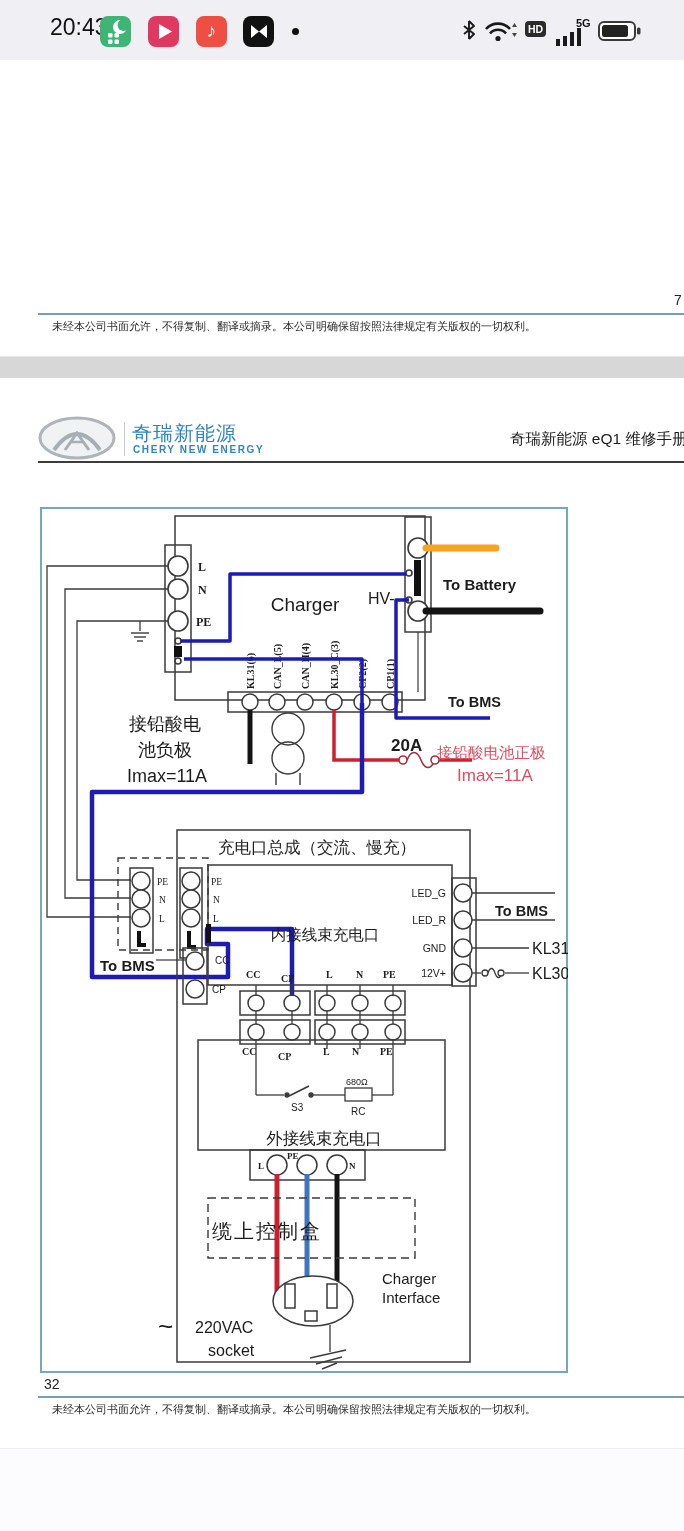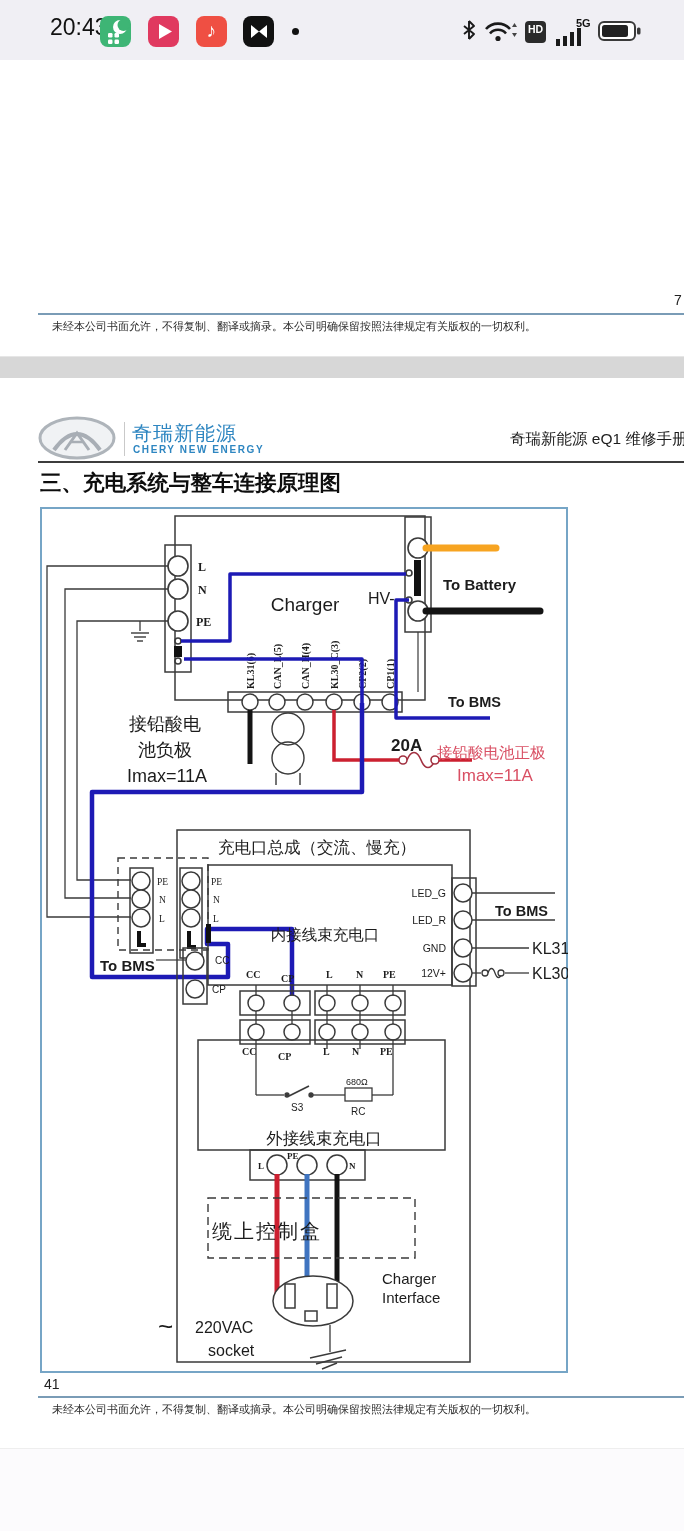--- a/index.html
+++ b/index.html
@@ -4,21 +4,21 @@
 <style>
   html,body{margin:0;padding:0;background:#000;}
   .screen{position:relative;width:684px;height:1531px;background:#fff;overflow:hidden;
           font-family:"Liberation Sans",sans-serif;}
   .abs{position:absolute;}
   
   .statusbar{position:absolute;left:0;top:0;width:684px;height:60px;background:#f0eff4;}
   .time{position:absolute;left:50px;top:14px;font-size:23px;font-weight:500;color:#111;}
   .appicon{position:absolute;top:16px;width:31px;height:31px;border-radius:8px;}
   .noti-dot{position:absolute;left:292px;top:28px;width:7px;height:7px;border-radius:50%;background:#111;}
-  .hdbadge{position:absolute;left:525px;top:21px;width:21px;height:22px;background:#2b2b2b;border-radius:4px;
+  .hdbadge{position:absolute;left:525px;top:21px;width:21px;height:16px;background:#2b2b2b;border-radius:4px;
            color:#fff;font-size:10.5px;font-weight:bold;text-align:center;line-height:16px;}
   .sig5g{position:absolute;left:556px;top:17px;font-size:11px;font-weight:bold;color:#111;padding-left:20px;}
   
   .page-prev{position:absolute;left:0;top:60px;width:684px;height:296px;background:#fff;}
   .band{position:absolute;left:0;top:356px;width:684px;height:22px;background:#d7d7d7;border-top:1px solid #e6e6e6;border-bottom:1px solid #cfcfcf;}
   .page-main{position:absolute;left:0;top:378px;width:684px;height:1070px;background:#fff;}
   .copyline{position:absolute;height:2px;background:#7a9cb6;}
   .copytext{position:absolute;left:0;width:588px;text-align:center;font-size:11px;color:#2b2b2b;
             font-family:"Liberation Serif",serif;}
   .pageno{position:absolute;font-size:14px;color:#222;}
@@ -111,21 +111,20 @@
     <ellipse cx="41" cy="22" rx="37" ry="20" fill="#f0f2f4" stroke="#aeb4ba" stroke-width="3"></ellipse>
     <path d="M18,34 Q41,2 64,34" stroke="#a8aeb5" stroke-width="4" fill="none"></path>
     <path d="M29,34 L41,17 L53,34" stroke="#a8aeb5" stroke-width="3" fill="none"></path>
     <line x1="35" y1="26" x2="47" y2="26" stroke="#a8aeb5" stroke-width="2.5"></line>
   </svg>
   <div class="abs" style="left:124px;top:422px;width:1px;height:34px;background:#c9c9c9;"></div>
   <div class="brand">奇瑞新能源</div>
   <div class="brandsub">CHERY NEW ENERGY</div>
   <div class="manual">奇瑞新能源 eQ1 维修手册</div>
   <div class="hrule" style="left:38px;top:461px;width:646px;"></div>
-  <div class="sectitle">三、充电系统与整车连接原理图</div>
 
   <svg class="abs" style="left:40px;top:507px;" width="528" height="866" viewBox="0 0 528 866">
     <rect x="1" y="1" width="526" height="864" fill="#fff" stroke="#76a5c6" stroke-width="2"></rect>
 
     <g stroke="#3a3a3a" stroke-width="1.5" fill="none">
       <rect x="135" y="9" width="250" height="184"></rect>
       <rect x="125" y="38" width="26" height="127"></rect>
       <rect x="365" y="10" width="26" height="115"></rect>
       <rect x="188" y="185" width="174" height="20"></rect>
     </g>
@@ -369,21 +368,21 @@
     <g stroke="#3a3a3a" stroke-width="1.4">
       <line x1="270" y1="851" x2="306" y2="843"></line>
       <line x1="276" y1="857" x2="302" y2="850"></line>
       <line x1="282" y1="862" x2="297" y2="856"></line>
     </g>
     <text class="sans" x="118" y="828" font-size="26">~</text>
     <text class="sans" x="155" y="826" font-size="16">220VAC</text>
     <text class="sans" x="168" y="849" font-size="16">socket</text>
   </svg>
 
-  <span class="pageno" style="left:44px;top:1376px;">41</span>
+  <span class="pageno" style="left:44px;top:1376px;">32</span>
   <div class="copyline" style="left:38px;top:1396px;width:646px;"></div>
   <div class="copytext" style="top:1402px;">未经本公司书面允许，不得复制、翻译或摘录。本公司明确保留按照法律规定有关版权的一切权利。</div>
 
   <div class="navbar">
     <div>
       
       
       
     </div>
 

